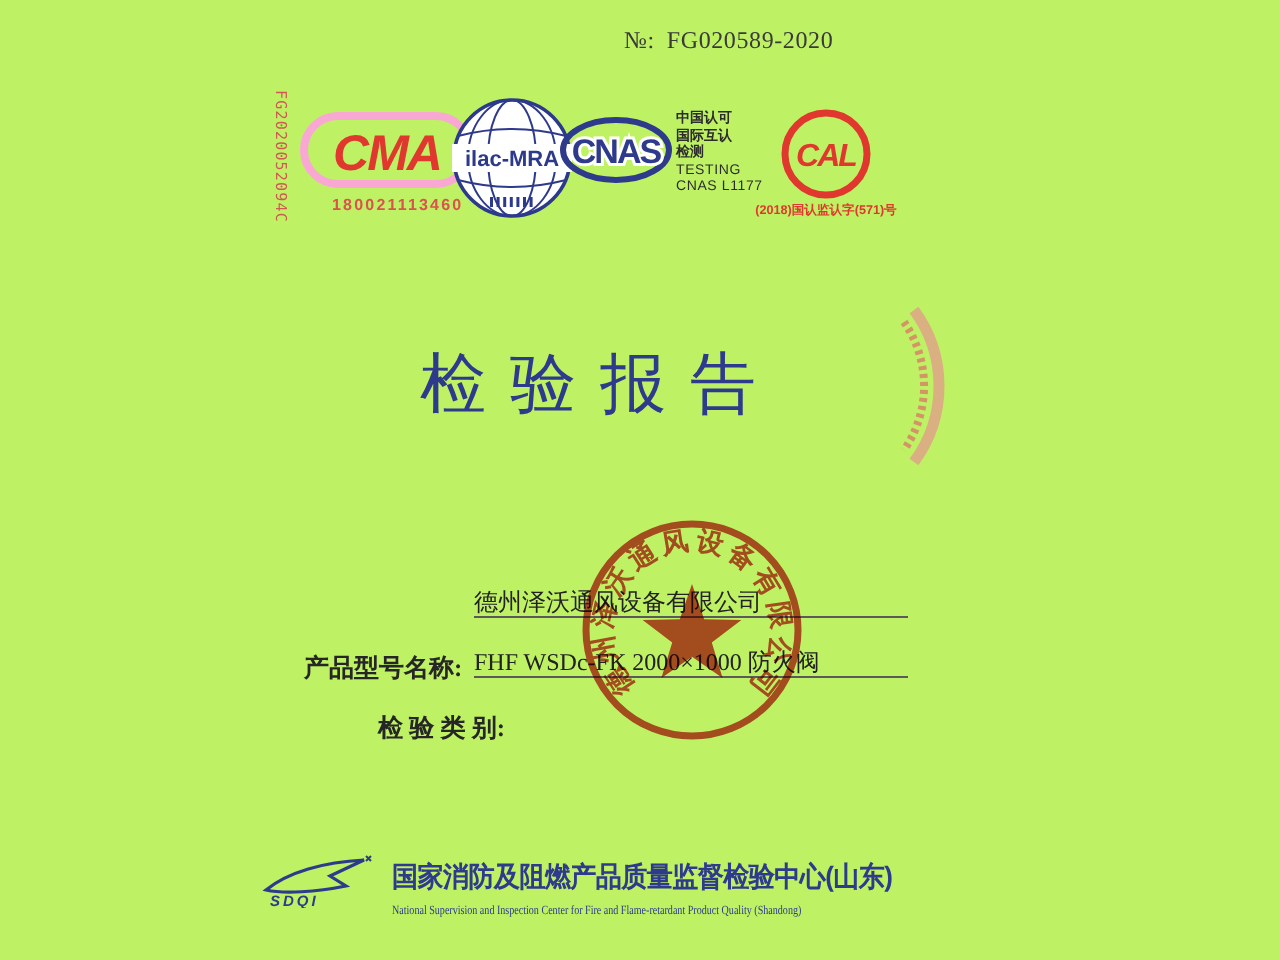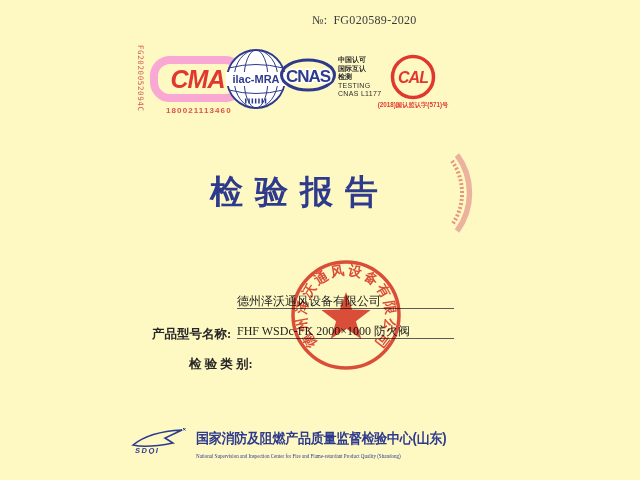--- a/index.html
+++ b/index.html
@@ -1,49 +1,49 @@
 <!DOCTYPE html>
 <html><head>
 <meta charset="utf-8">
 <style>
   html,body{margin:0;padding:0;background:#ffffff;}
-  .page{position:relative;width:640px;height:480px;background:#fef9c3;overflow:hidden;
+  .page{position:relative;width:640px;height:480px;background:#bef264;overflow:hidden;
         font-family:"Liberation Sans",sans-serif;}
 
   
   .report-no{position:absolute;left:312px;top:13px;font-family:"Liberation Serif",serif;
              font-size:12px;color:#3a3a3a;letter-spacing:.3px;}
   .report-no .num{margin-left:6px;}
 
   
   .side-num{position:absolute;left:136px;top:45px;height:78px;writing-mode:vertical-rl;
             text-orientation:sideways;font-family:"DejaVu Sans Mono",monospace;
             font-size:7.5px;color:#cf5a52;letter-spacing:.6px;}
 
   
   .cma{position:absolute;left:150px;top:56px;width:90px;}
-  .cma-box{width:79px;height:30px;border:8px solid #f9a8d4;border-radius:20px;
-           display:flex;align-items:center;justify-content:center;}
+  .cma-box{width:79px;height:30px;border:4px solid #f9a8d4;border-radius:20px;
+           display:flex;align-items:flex-end;justify-content:center;}
   .cma-text{font-weight:bold;font-style:italic;font-size:25px;color:#e0382e;
             letter-spacing:-1px;line-height:1;}
   .cma-no{margin-top:4px;margin-left:16px;font-size:8px;font-weight:bold;color:#d9544c;
           letter-spacing:1.1px;white-space:nowrap;}
 
   .ilac-svg{position:absolute;left:225px;top:48px;}
   .cnas-svg{position:absolute;left:280px;top:58px;}
   .cnas-caption{position:absolute;left:338px;top:56px;font-size:7px;line-height:8.5px;
                 color:#2c2c2c;font-weight:bold;white-space:nowrap;}
   .cnas-caption .en{font-weight:normal;letter-spacing:.3px;}
   .cal-svg{position:absolute;left:390px;top:54px;}
   .cal-caption{position:absolute;left:368px;top:101px;width:90px;text-align:center;
                font-size:6.3px;color:#e0382e;white-space:nowrap;font-weight:bold;}
 
   
   .title-zh{position:absolute;left:140px;top:170px;width:320px;text-align:center;
-            font-size:33px;font-weight:bold;color:#2e3a8c;letter-spacing:12px;}
+            font-size:33px;font-weight:normal;color:#2e3a8c;letter-spacing:12px;}
   .title-en{position:absolute;left:140px;top:217px;width:320px;text-align:center;
             font-family:"Liberation Serif",serif;font-weight:bold;font-size:18px;
             letter-spacing:3.5px;word-spacing:8px;color:#2e3a8c;}
 
   
   .partial-stamp{position:absolute;left:443px;top:152px;opacity:.72;}
 
   
   .f-label{position:absolute;left:152px;font-size:12.5px;color:#262626;
            font-family:"Liberation Serif",serif;font-weight:600;white-space:nowrap;}

